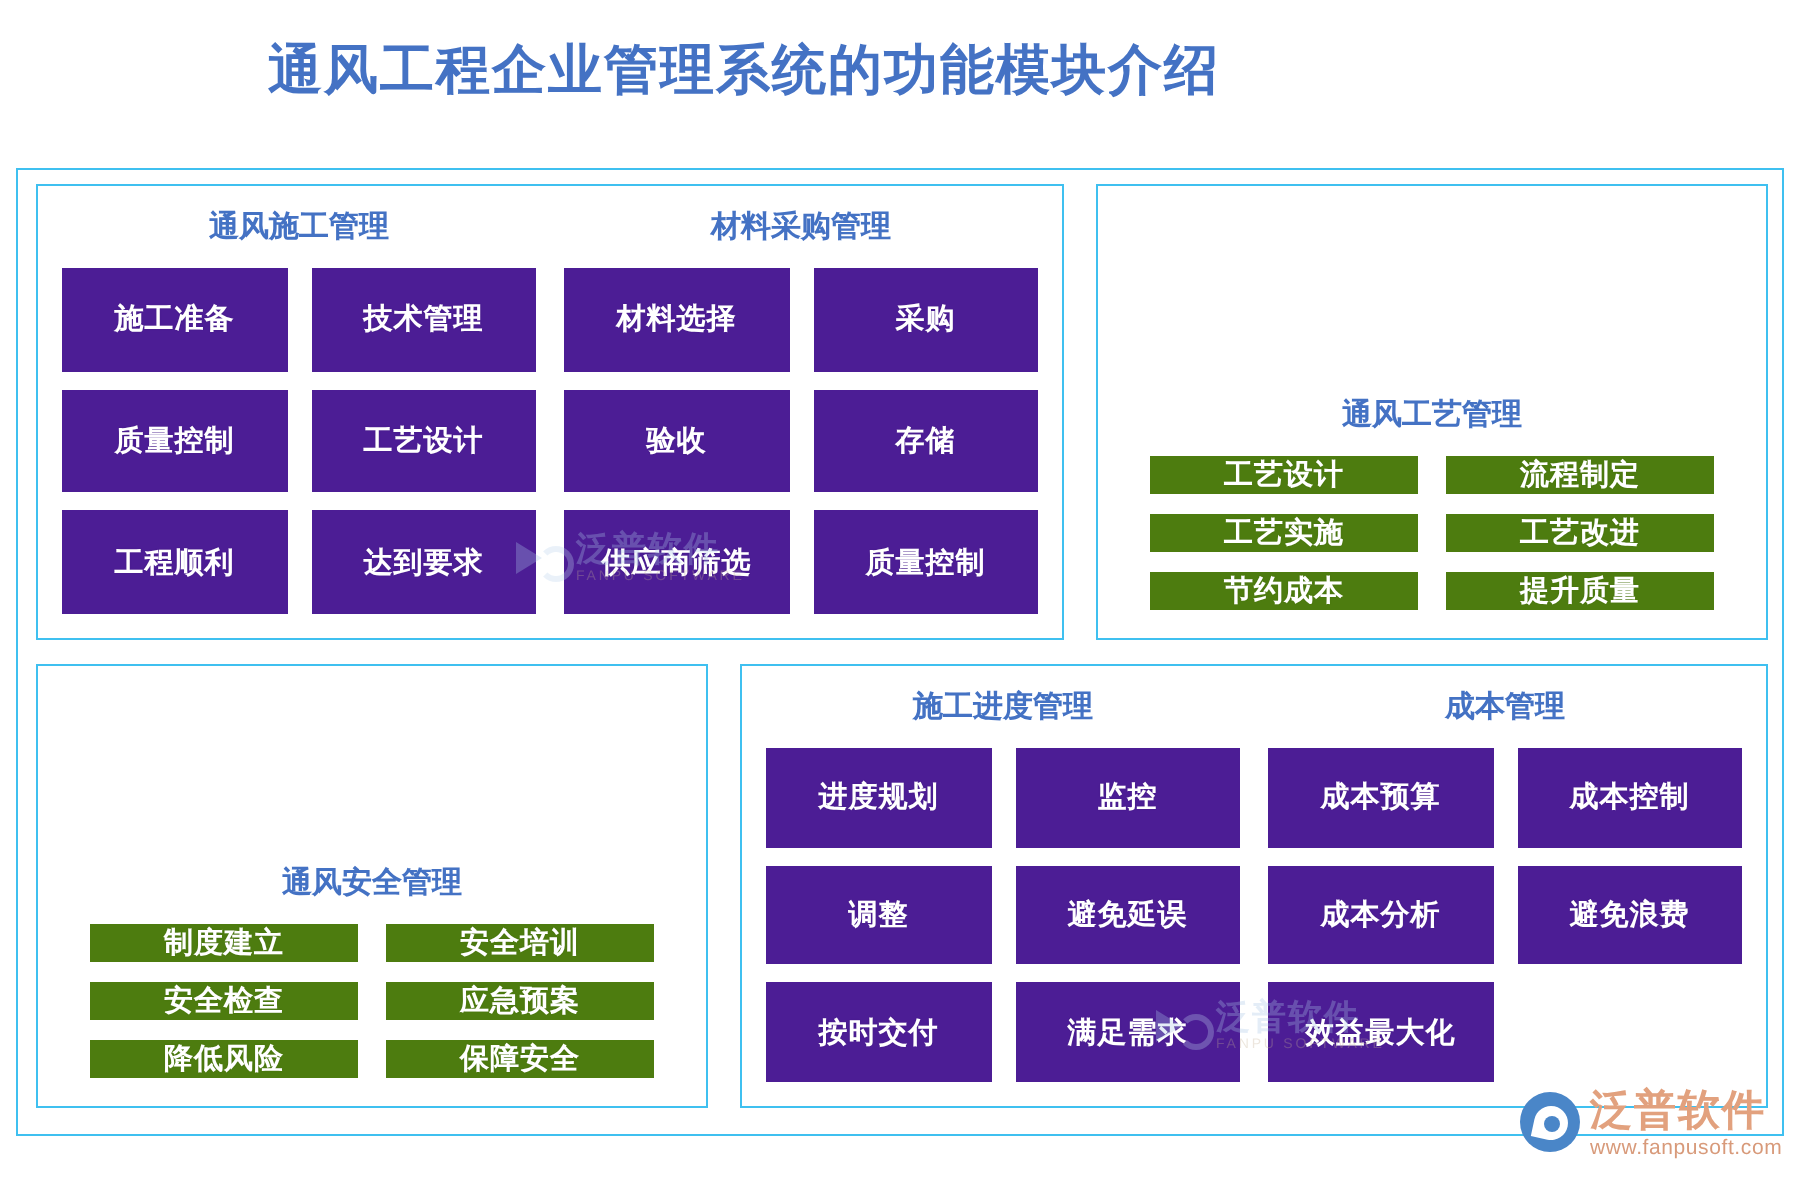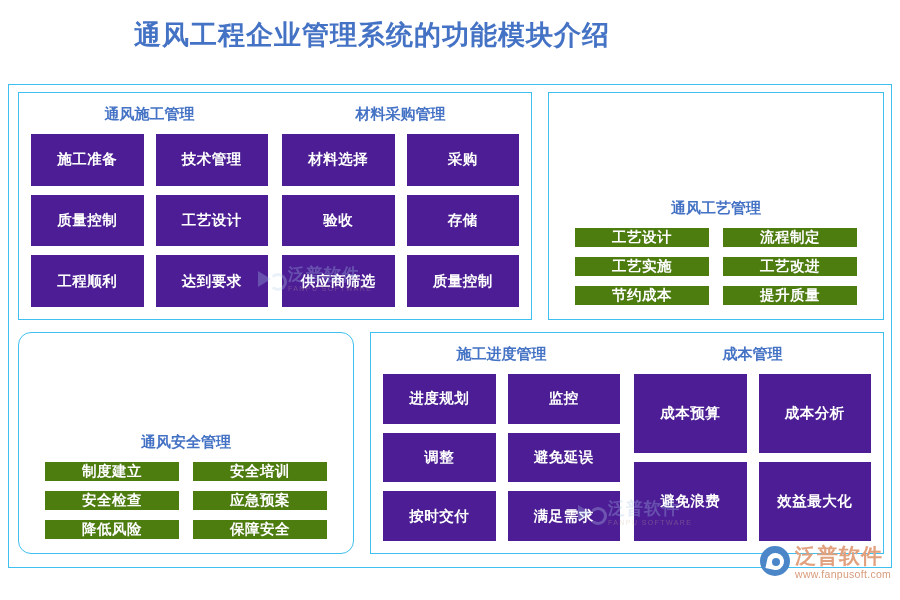--- a/index.html
+++ b/index.html
@@ -44,21 +44,21 @@
 
   
   .panel {
     position: absolute;
     border: 1.5px solid #3fc0f0;
     background: #ffffff;
   }
 
   #panel-construction { left: 18px;  top: 92px;  width: 514px; height: 228px; }
   #panel-process      { left: 548px; top: 92px;  width: 336px; height: 228px; }
-  #panel-safety       { left: 18px;  top: 332px; width: 336px; height: 222px; border-radius: 13px; }
+  #panel-safety       { left: 18px;  top: 332px; width: 336px; height: 222px; }
   #panel-progress     { left: 370px; top: 332px; width: 514px; height: 222px; }
 
   
   .panel-inner {
     display: flex;
     width: 100%;
     height: 100%;
     padding: 10px 12px 12px 12px;
     gap: 14px;
   }
@@ -290,20 +290,21 @@
           <div class="tile blue">调整</div>
           <div class="tile blue">避免延误</div>
           <div class="tile blue">按时交付</div>
           <div class="tile blue">满足需求</div>
         </div>
       </div>
       <div class="section">
         <div class="section-title">成本管理</div>
         <div class="tile-grid">
           <div class="tile blue">成本预算</div>
+          <div class="tile blue">成本控制</div>
           <div class="tile blue">成本分析</div>
           <div class="tile blue">避免浪费</div>
           <div class="tile blue">效益最大化</div>
         </div>
       </div>
     </div>
   </div>
 
 <div class="watermark" id="watermark-top">
   <span class="wm-mark"></span>

